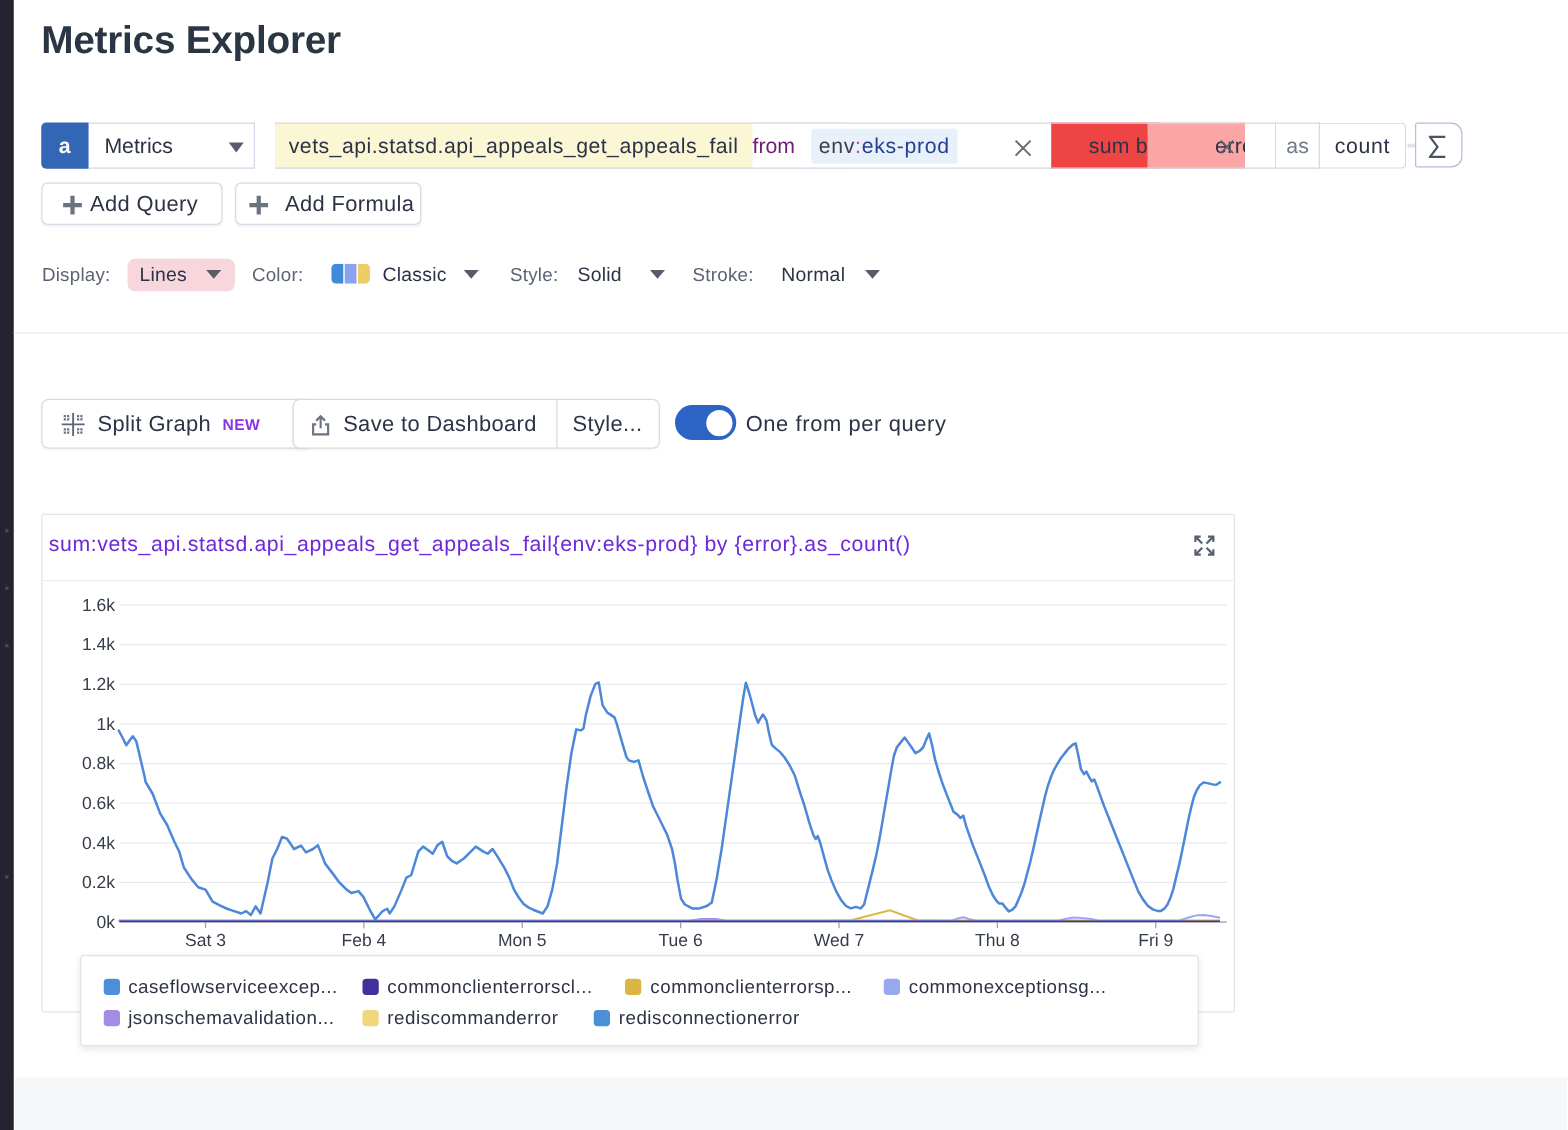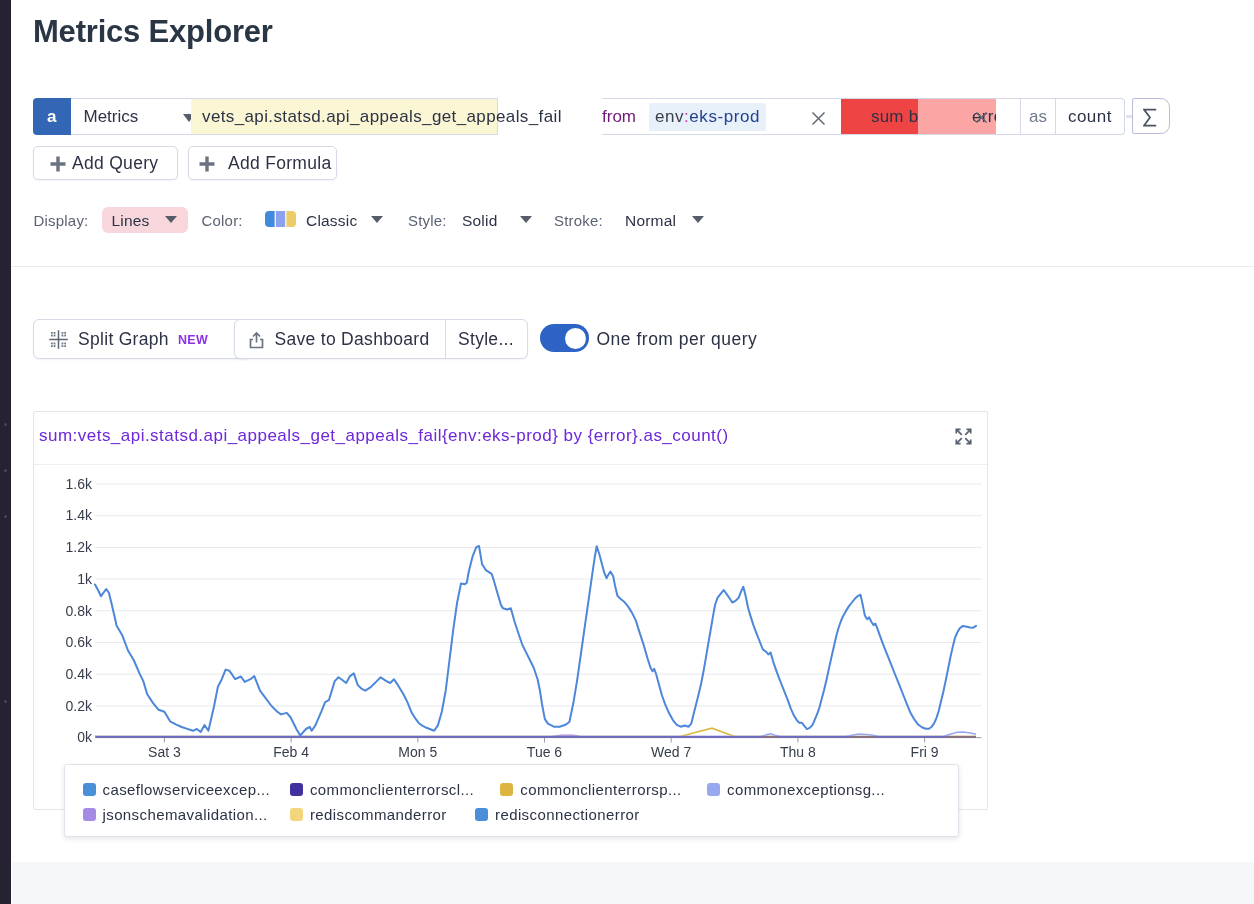--- a/index.html
+++ b/index.html
@@ -39,21 +39,21 @@
 <div class="abs dot" style="top:700px"></div>
 
 <h1 class="abs title">Metrics Explorer</h1>
 
 <div class="abs qbar">
   <div class="badge">a</div>
   <div class="seg" style="left:37.5px; width:133.3px; border-radius:0;">
     <span style="padding-left:13px;">Metrics</span>
     <div class="caret" style="right:8px; top:15px;"></div>
   </div>
-  <div class="seg" style="left:158px; width:307px; background:#fbf7d4; padding-left:11px; letter-spacing:0.38px;">vets_api.statsd.api_appeals_get_appeals_fail</div>
+  <div class="seg" style="left:187px; width:457px; background:#fbf7d4; padding-left:11px; letter-spacing:0.38px;">vets_api.statsd.api_appeals_get_appeals_fail</div>
   <div class="seg" style="left:551px; width:56.5px; color:#701a75; text-align:left;margin-left:18px;">from</div>
   <div class="seg" style="left:607.5px; width:201.5px;">
     <div style="position:absolute; left:8.5px; top:3.5px; height:28.5px; background:#e8f1fa; border-radius:2px; padding:0 6px; line-height:28px; letter-spacing:0.55px;"><span style="color:#3a3f4a">env</span><span style="color:#cf3fb0">:</span><span style="color:#24418f">eks-prod</span></div>
     <svg style="position:absolute; right:14px; top:11px;" width="17" height="17" viewBox="0 0 17 17">
         <path d="M2.5 2.5 L14.5 14.5 M14.5 2.5 L2.5 14.5" stroke="#676d79" stroke-width="1.6" fill="none"></path>
       </svg>
   </div>
   <div class="seg" style="left:808px; width:86px; background:#ef4444; border:none; border-top:1px solid #d4d8e8; border-bottom:1px solid #d4d8e8; text-align:right; letter-spacing:0.2px;">sum by</div>
   <div class="seg" style="left:885px; width:78px; background:#fca5a5; border:none; border-top:1px solid #d4d8e8; border-bottom:1px solid #d4d8e8;padding-left:45px;">
     <span style="padding-left:9px; letter-spacing:0.3px;">error</span>

